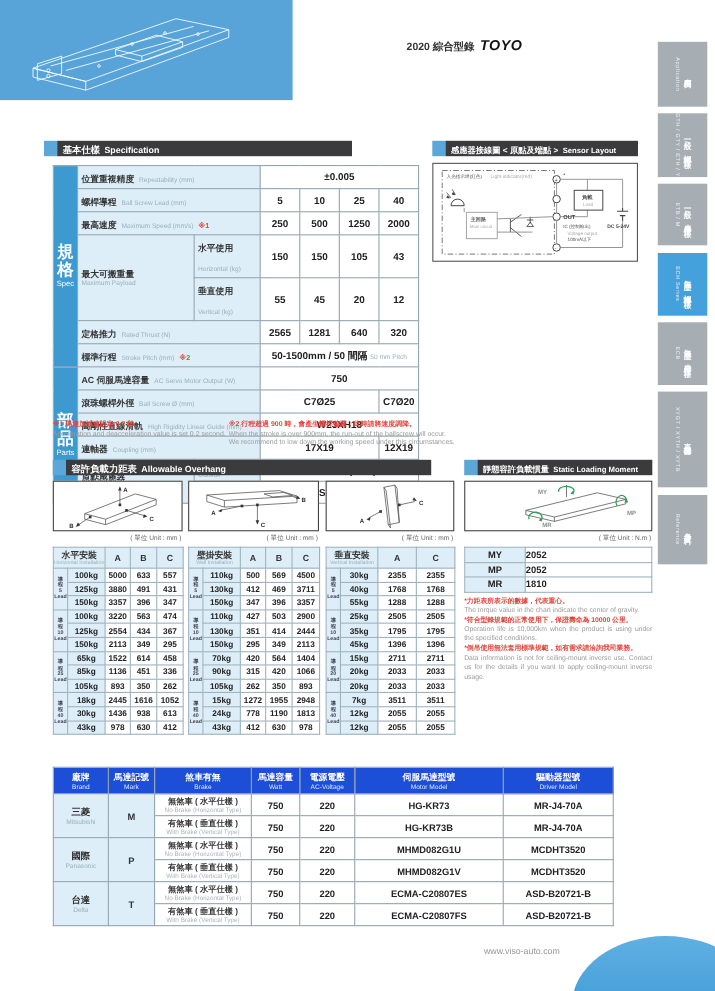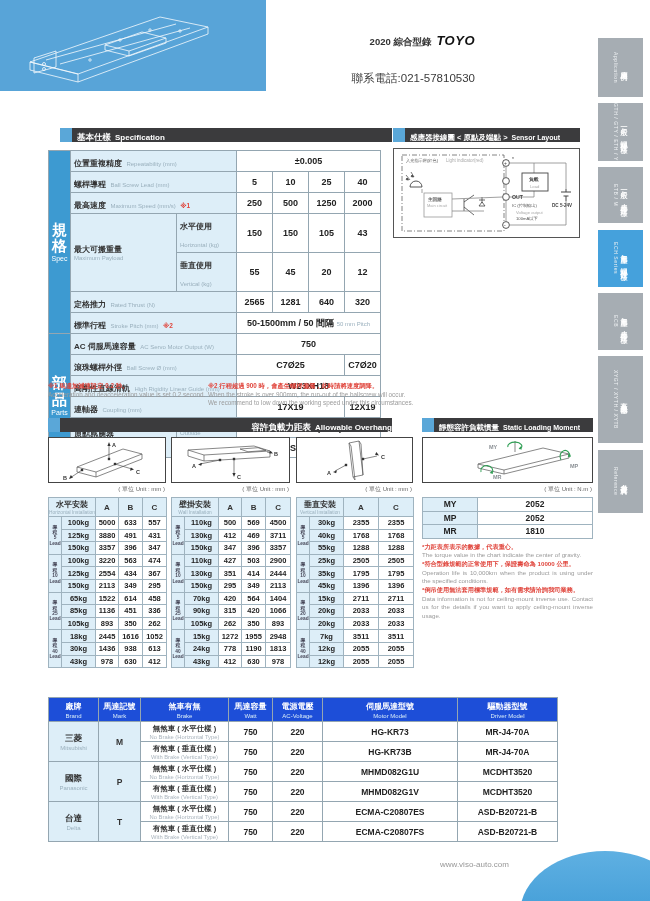--- a/index.html
+++ b/index.html
@@ -69,21 +69,21 @@
   .ohtable td { height:12.6px; text-align:center; font-size:7.5px; font-weight:600; color:#222; }
   .kgcell { background:#ddeef8; }
   .leadcell { background:#ddeef8; font-weight:400; padding:0; }
   .leadcell div { font-size:4.8px; line-height:1.12; color:#445; text-align:center; }
   .leadcell .ln { font-weight:bold; }
   tr.gstart td { border-top:1.6px solid #5b6770; }
 
   .smtable { width:100%; border:1.5px solid #5b6770; }
   .smtable td { border:1px solid #9fb3bf; height:13.5px; }
   .sm-label { width:55px; background:#ddeef8; font-weight:bold; font-size:8.5px; text-align:center; }
-  .sm-val { text-align:center; font-size:8.5px; font-weight:600; }
+  .sm-val { font-size:8.5px; font-weight:600; }
   .smnotes { margin-top:4px; }
   .smnotes .nzh { color:#e0453c; font-size:6.2px; font-weight:bold; line-height:1.4; }
   .smnotes .nen { color:#9a9a9a; font-size:6.2px; line-height:1.4; text-align:justify; }
 
   
   .motor { position:absolute; left:48px; top:697px; width:509px; table-layout:fixed; border:1.5px solid #5b6770; }
   .motor th, .motor td { border:1px solid #94a6b1; }
   .motor thead th { background:#1d4ed8; color:#fff; height:24px; }
   .motor thead .hzh { font-size:8px; font-weight:bold; }
   .motor thead .hen { font-size:6px; color:#d8ecf8; font-weight:normal; margin-top:1px; }
@@ -135,21 +135,20 @@
         <circle cx="44" cy="64" r="1.5"></circle>
           <circle cx="44" cy="69" r="1.5"></circle>
       </g>
     </svg>
   </div>
 
   <div class="header-meta">
     <div class="catalog-line">
       <span>2020 綜合型錄</span><span class="brand-logo">TOYO</span>
     </div>
-    <div class="phone-line">聯系電話:021-57810530</div>
   </div>
 
   <div class="side-tab" style="top:38px;height:59px;">
     <div class="vt">
         <span class="tzh">應用例</span>
         <span class="ten">Application</span>
       </div>
   </div>
   <div class="side-tab" style="top:103px;height:58px;">
     <div class="vt">
@@ -181,21 +180,21 @@
         <span class="ten">XYGT / XYTH / XYTB</span>
       </div>
   </div>
   <div class="side-tab" style="top:450px;height:63px;">
     <div class="vt">
         <span class="tzh">參考資料</span>
         <span class="ten">Reference</span>
       </div>
   </div>
 
-  <div class="secbar" style="left:60px;top:128px;width:332px;">
+  <div class="secbar" style="left:40px;top:128px;width:280px;">
     <div class="sq"></div>
     <div class="bar"><span class="t-zh">基本仕樣</span><span class="t-en">Specification</span></div>
   </div>
   <div class="secbar" style="left:393px;top:128px;width:187px;">
     <div class="sq"></div>
     <div class="bar"><span class="t-zh" style="font-size:7.5px;">感應器接線圖 &lt; 原點及端點 &gt;</span><span class="t-en" style="font-size:7px;">Sensor Layout</span></div>
   </div>
 
   <table class="spec">
     <colgroup>
@@ -352,21 +351,21 @@
         <path d="M172,40 L172,43 M172,47 L172,52"></path>
       </g>
       <text x="118" y="50" font-size="5.2" fill="#444" font-weight="bold">OUT</text>
       <text x="118" y="58" font-size="4.2" fill="#555">IC (控制輸出)</text>
       <text x="122" y="64.5" font-size="4.2" fill="#aaa">Voltage output</text>
       <text x="122" y="70.5" font-size="4.2" fill="#555">100mA以下</text>
       <text x="158" y="58" font-size="4.6" fill="#444" font-weight="bold">DC 5-24V</text>
     </svg>
   </div>
 
-  <div class="secbar" style="left:48px;top:418px;width:344px;text-align:right;">
+  <div class="secbar" style="left:48px;top:418px;width:344px;">
     <div class="sq"></div>
     <div class="bar"><span class="t-zh">容許負載力距表</span><span class="t-en">Allowable Overhang</span></div>
   </div>
   <div class="secbar" style="left:422px;top:418px;width:171px;">
     <div class="sq"></div>
     <div class="bar"><span class="t-zh" style="font-size:7.5px;">靜態容許負載慣量</span><span class="t-en" style="font-size:7px;">Static Loading Moment</span></div>
   </div>
 
   <div class="ohblock" id="oh0">
     <div class="diagbox">

